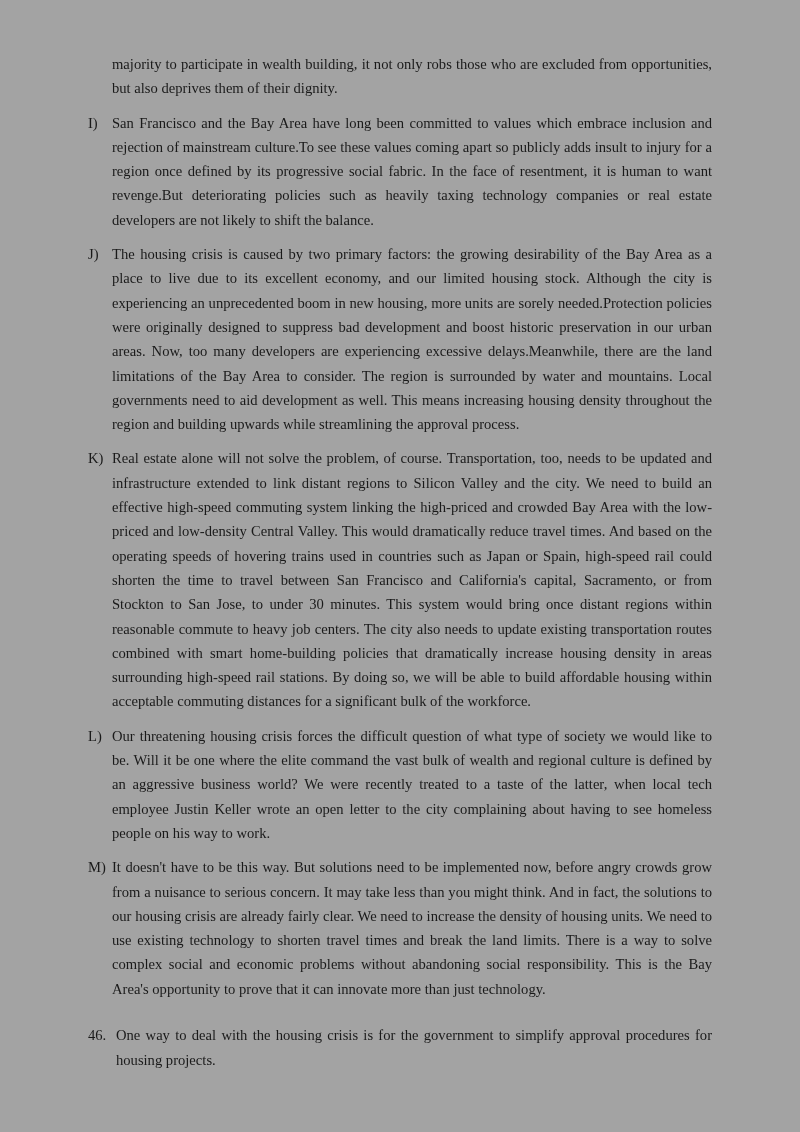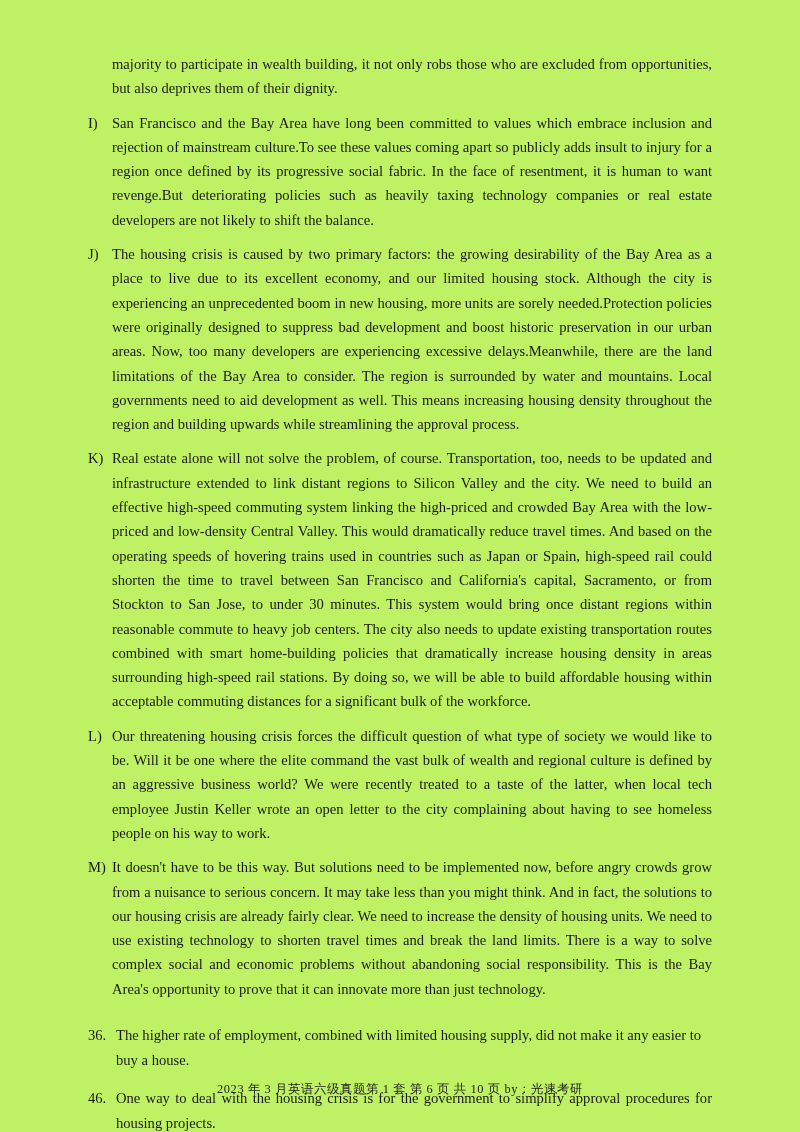--- a/index.html
+++ b/index.html
@@ -11,21 +11,21 @@
     width: 800px;
     height: 1132px;
     font-family: "Liberation Serif", "DejaVu Serif", serif;
     color: #1a1a1a;
     overflow: hidden;
   }
   .page {
     position: relative;
     width: 800px;
     height: 1132px;
-    background: #bef264;
+    background: #a3a3a3;
     box-sizing: border-box;
     padding: 52px 88px 0 88px;
   }
   .content {
     width: 624px;
   }
   
   .para-block {
     display: flex;
     align-items: flex-start;
@@ -132,31 +132,24 @@
       <div class="para-text">Our threatening housing crisis forces the difficult question of what type of society we would like to be. Will it be one where the elite command the vast bulk of wealth and regional culture is defined by an aggressive business world? We were recently treated to a taste of the latter, when local tech employee Justin Keller wrote an open letter to the city complaining about having to see homeless people on his way to work.</div>
     </div>
 
     <div class="para-block">
       <div class="para-label">M)</div>
       <div class="para-text">It doesn't have to be this way. But solutions need to be implemented now, before angry crowds grow from a nuisance to serious concern. It may take less than you might think. And in fact, the solutions to our housing crisis are already fairly clear. We need to increase the density of housing units. We need to use existing technology to shorten travel times and break the land limits. There is a way to solve complex social and economic problems without abandoning social responsibility. This is the Bay Area's opportunity to prove that it can innovate more than just technology.</div>
     </div>
 
     <div class="questions">
 
-      <div class="q-block tight">
-        <div class="q-num">36.</div>
-        <div class="q-text">The higher rate of employment, combined with limited housing supply, did not make it any easier to buy a house.</div>
-      </div>
 
       <div class="q-block">
         <div class="q-num">46.</div>
         <div class="q-text">One way to deal with the housing crisis is for the government to simplify approval procedures for housing projects.</div>
       </div>
 
     </div>
 
   </div>
 
-  <div class="footer">
-    <span class="seg">2023 年 3 月英语六级真题第 1 套  第 6 页 共 10 页  by：光速考研</span>
-  </div>
 
 </div>
 
 </body></html>

